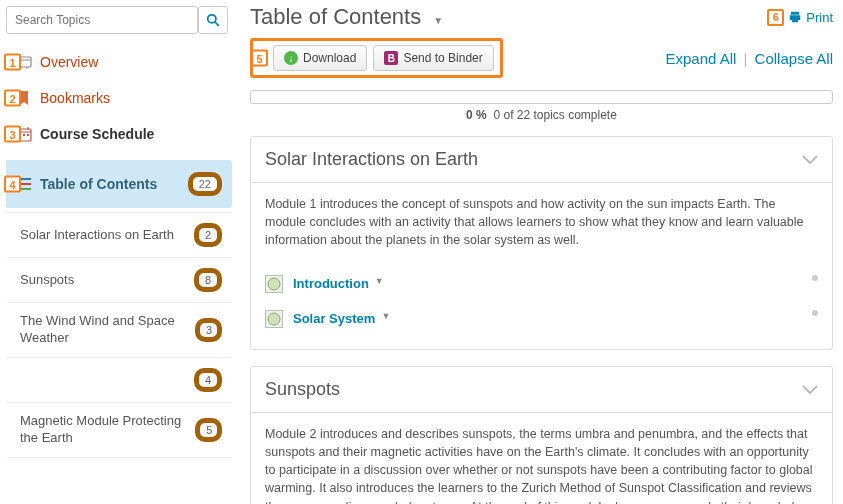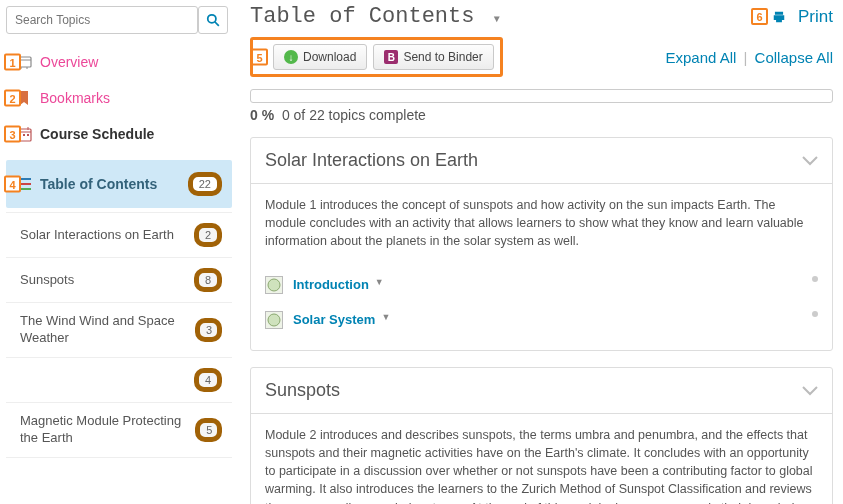--- a/index.html
+++ b/index.html
@@ -7,54 +7,54 @@
 .container { display: flex; }
 
 
 .sidebar { width: 232px; padding: 6px 0 0 6px; flex-shrink: 0; }
 .search-row { display: flex; margin-bottom: 10px; padding-right: 4px; }
 .search-input { flex: 1; border: 1px solid #ccc; border-radius: 3px; padding: 6px 8px; font-size: 12px; background: #fff; }
 .search-btn { width: 30px; border: 1px solid #ccc; border-radius: 3px; background: #fff; color: #0083b3; display: flex; align-items: center; justify-content: center; cursor: pointer; }
 .nav-item { display: flex; align-items: center; padding: 10px 10px; cursor: pointer; position: relative; }
 .nav-callout { position: absolute; left: -2px; top: 50%; transform: translateY(-50%); background: #fff; border: 2px solid #f58220; color: #f58220; width: 17px; height: 17px; font-size: 11px; font-weight: bold; display: flex; align-items: center; justify-content: center; border-radius: 2px; }
 .nav-icon { width: 16px; height: 16px; margin-right: 8px; display: inline-flex; align-items: center; justify-content: center; }
-.nav-label { color: #ec4899; font-size: 14px; }
+.nav-label { color: #c2410c; font-size: 14px; }
 .nav-item.schedule .nav-label { font-weight: bold; color: #333; }
 .nav-section { margin-top: 8px; }
 .nav-section .toc-header { display: flex; align-items: center; padding: 12px 10px; background: #cfe8f7; border-radius: 2px; position: relative; cursor: pointer; }
 .nav-section .toc-header .nav-label { font-weight: bold; color: #33627a; }
 .badge { margin-left: auto; background: #fff; border: 5px solid #a16207; border-radius: 10px; min-width: 22px; padding: 1px 6px; font-size: 11px; text-align: center; color: #666; }
 .toc-header .badge { background: #fff; }
 .toc-list { list-style: none; }
 .toc-list li { display: flex; align-items: center; padding: 10px 10px 10px 14px; border-bottom: 1px solid #eee; cursor: pointer; }
 .toc-list li:first-child { border-top: 1px solid #eee; margin-top: 4px; }
 .toc-list .item-label { color: #565656; font-size: 13px; line-height: 1.3; padding-right: 8px; }
 .toc-list .badge { background: #f5f5f5; }
 
 
 .main { flex: 1; padding: 4px 10px 0 18px; min-width: 0; }
 .top-row { display: flex; align-items: center; margin-bottom: 8px; }
-.page-title { font-size: 22px; color: #555; font-weight: normal; font-family: Liberation Mono, monospace; }
+.page-title { font-size: 22px; color: #555; font-weight: normal; }
 .title-caret { color: #888; margin-left: 6px; font-size: 10px; }
 .print-wrap { margin-left: auto; display: flex; align-items: center; position: relative; }
-.print-link { color: #0083b3; font-size: 17px; display: flex; align-items: center; gap: 12px; cursor: pointer; }
+.print-link { color: #0083b3; font-size: 13px; display: flex; align-items: center; gap: 4px; cursor: pointer; }
 .callout6 { background:#fff; border:2px solid #f58220; color:#f58220; width:17px; height:17px; font-size:11px; font-weight:bold; display:flex; align-items:center; justify-content:center; border-radius:2px; margin-right:4px; }
 
 .action-row { display: flex; align-items: center; margin-bottom: 12px; }
 .action-box { border: 3px solid #f58220; border-radius: 3px; padding: 4px 6px; display: flex; align-items: center; gap: 6px; position: relative; }
 .callout5 { background:#fff; border:2px solid #f58220; color:#f58220; width:17px; height:17px; font-size:11px; font-weight:bold; display:flex; align-items:center; justify-content:center; border-radius:2px; position:absolute; left:-2px; top:50%; transform:translateY(-50%); z-index:2; }
 .btn { border: 1px solid #c9c9c9; border-radius: 3px; background: linear-gradient(#fdfdfd,#ededed); padding: 5px 10px; font-size: 12px; color: #444; display: flex; align-items: center; gap: 5px; cursor: pointer; }
 .icon-circle-green { width:14px; height:14px; border-radius:50%; background:#53b84b; color:#fff; display:flex; align-items:center; justify-content:center; font-size:10px; font-weight:bold; }
 .icon-binder { width:14px; height:14px; background:#9b2d6e; color:#fff; display:flex; align-items:center; justify-content:center; font-size:10px; font-weight:bold; border-radius:2px; }
 .expand-links { margin-left: auto; color: #0083b3; font-size: 15px; }
 .expand-links a { color: #0083b3; text-decoration: none; cursor: pointer; }
 .expand-links .divider { color: #bbb; margin: 0 3px; }
 
 .progress-bar { border: 1px solid #ccc; border-radius: 3px; height: 14px; background: #fff; margin-bottom: 4px; }
-.progress-text { font-size: 14px; color: #555; margin-bottom: 14px; }
+.progress-text { text-align: center; font-size: 12px; color: #555; margin-bottom: 14px; }
 .progress-text b { font-weight: bold; }
 
 .module { border: 1px solid #ddd; border-radius: 3px; margin-bottom: 16px; background: #fff; }
 .module-header { display: flex; align-items: center; padding: 12px 14px; border-bottom: 1px solid #ddd; }
 .module-title { font-size: 18px; color: #555; font-weight: normal; }
 .module-collapse { margin-left: auto; color: #aaa; cursor: pointer; }
 .module-body { padding: 12px 14px; font-size: 12.5px; color: #555; line-height: 1.45; }
 .module-desc { margin-bottom: 18px; }
 .topic-row { display: flex; align-items: flex-start; padding: 8px 0; }
 .topic-icon { width: 18px; height: 18px; border: 1px solid #bbb; background: #eef3e7; margin-right: 10px; display: inline-flex; align-items: center; justify-content: center; font-size: 10px; }

